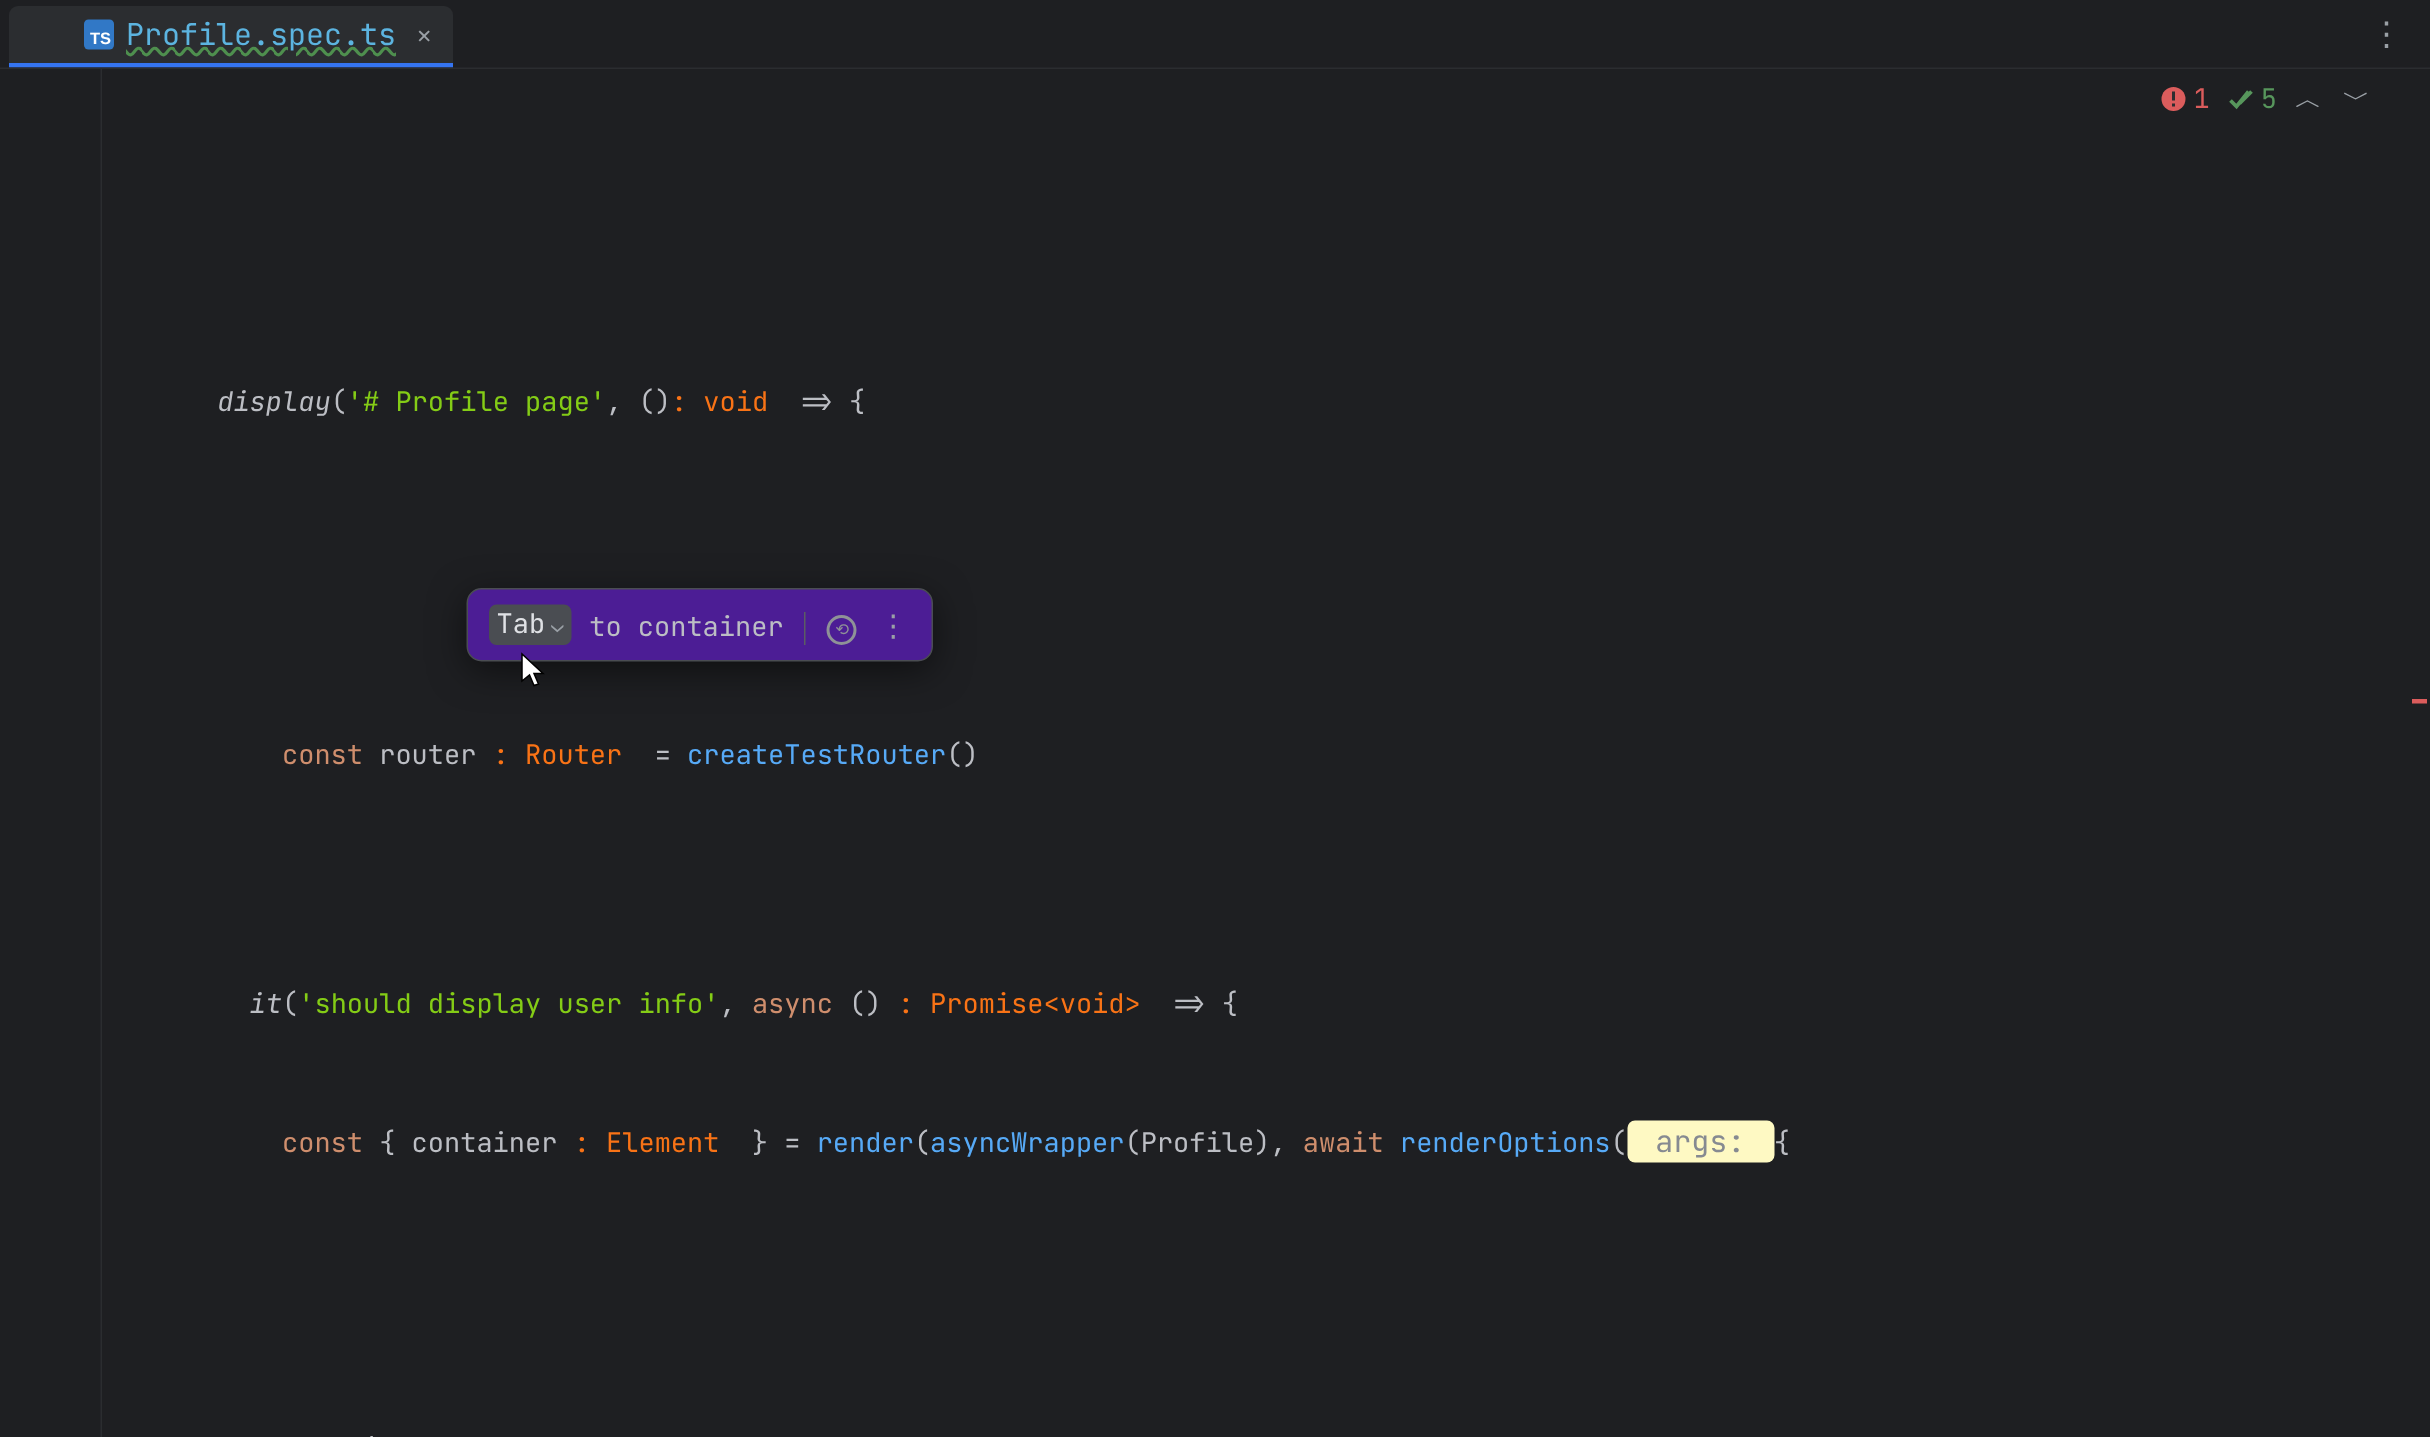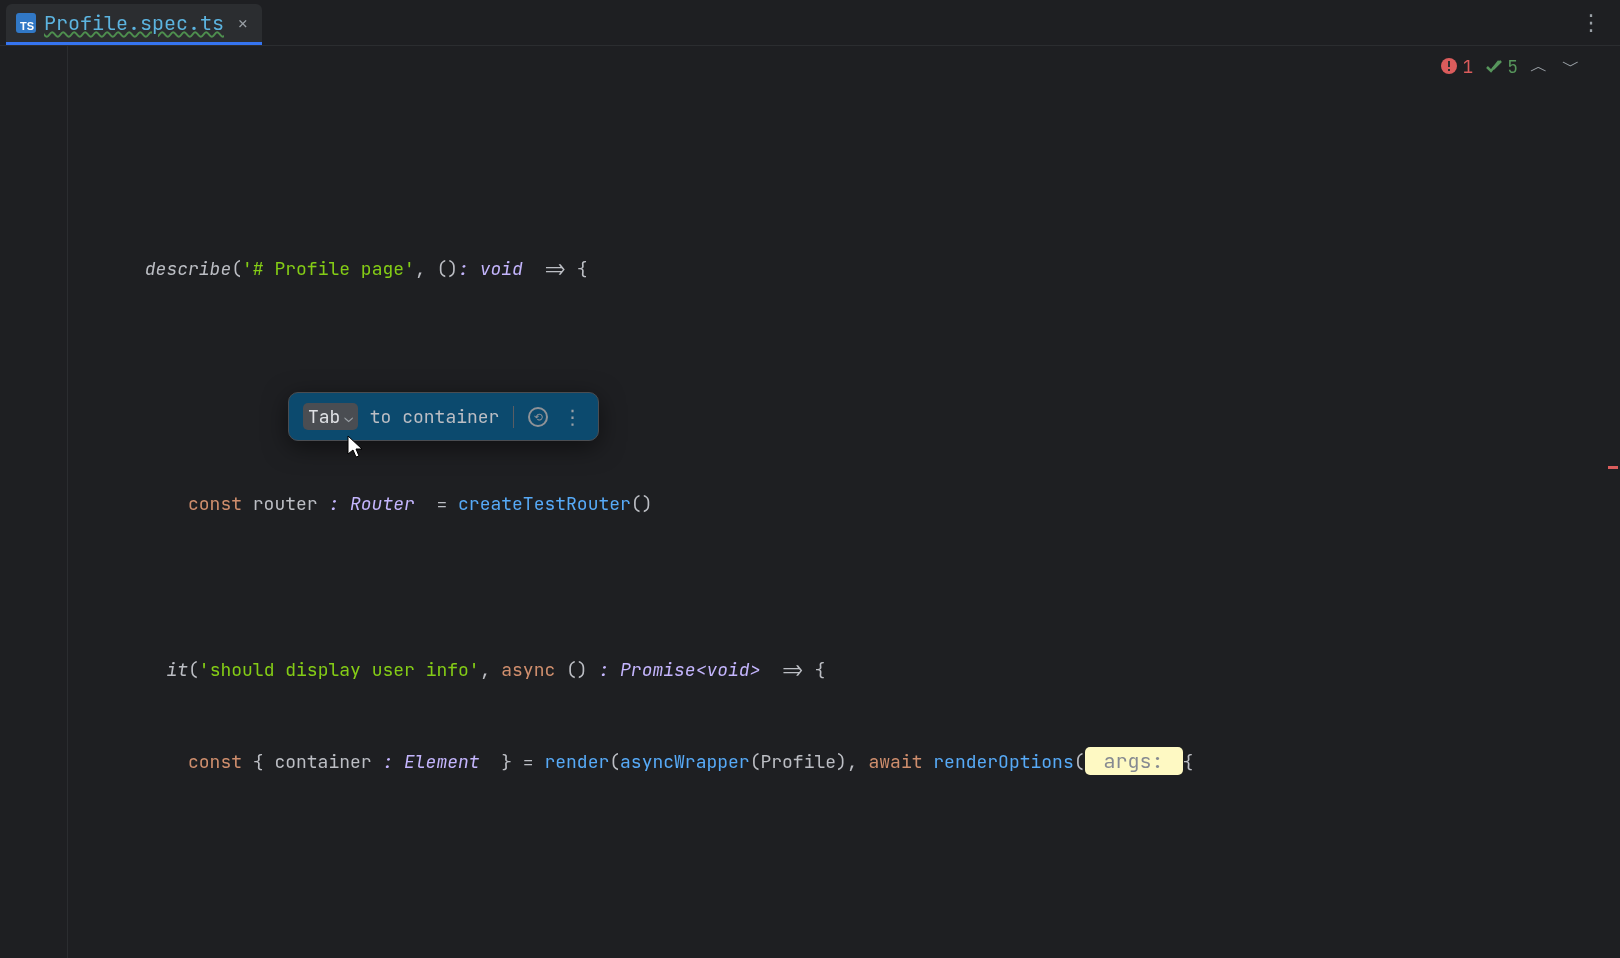--- a/index.html
+++ b/index.html
@@ -38,20 +38,21 @@
     background: #3178c6;
     color: #fff;
     font-size: 11px;
     font-weight: bold;
     border-radius: 3px;
     display: flex;
     align-items: flex-end;
     justify-content: flex-end;
     padding: 1px 2px;
     font-family: sans-serif;
+    margin-left: 40px;
   }
   .tab .tab-label {
     color: #5cb4e0;
     font-size: 20px;
     text-decoration-line: underline;
     text-decoration-style: wavy;
     text-decoration-color: #4e8f4e;
   }
   .tab .close {
     color: #9aa0a6;
@@ -127,44 +128,45 @@
   }
   .ind-err { color: #db5c5c; display:flex; align-items:center; gap:4px;}
   .ind-ok  { color: #57965c; display:flex; align-items:center; gap:4px;}
   .chev { color: #9aa0a6; font-size: 18px; padding: 0 2px;}
 
   
   .kw   { color: #cf8e6d; }
   .str  { color: #84cc16; }
   .pun  { color: #bcbec4; }
   .ital { font-style: italic; }
-  .type { color: #c4b5fd; font-style: italic; }
+  .type { color: #f97316; }
   .calln { color: #57aaf7; }
   .hint {
     background: #fef9c3;
     color: #868a91;
     padding: 1px 7px;
     border-radius: 5px;
     font-size: 20px;
     font-family: "JetBrains Mono", monospace;
   }
 
   
   .popup {
     position: absolute;
-    background: #0c4a6e;
+    background: #4c1d95;
     border: 1px solid #4a4d52;
     border-radius: 10px;
     box-shadow: 0 6px 24px rgba(0,0,0,0.5);
     display: flex;
-    align-items: center;
+    align-items: flex-end;
     padding: 10px 14px;
     gap: 12px;
     color: #bcbec4;
     font-size: 18px;
+    margin-left: 23px;
   }
   .popup .key {
     background: #4a4d52;
     color: #dfe1e5;
     padding: 2px 5px;
     border-radius: 5px;
     display: inline-flex;
     align-items: center;
     gap: 4px;
   }
@@ -222,21 +224,21 @@
             <polyline points="10,13 18,5" fill="none" stroke="#57965c" stroke-width="2.5"></polyline>
           </svg>
         <span>5</span>
       </span>
       <span class="chev">︿</span>
       <span class="chev">﹀</span>
     </div>
 
     
     <div class="code-line">
-      <span class="ital"><span>describe</span></span><span class="pun">(</span><span class="str">'# Profile page'</span><span class="pun">, </span><span class="pun">()</span><span class="type">: void</span><span class="pun">  =&gt; {</span>
+      <span class="ital"><span>display</span></span><span class="pun">(</span><span class="str">'# Profile page'</span><span class="pun">, </span><span class="pun">()</span><span class="type">: void</span><span class="pun">  =&gt; {</span>
     </div>
 
     <div class="code-line"></div>
 
     
     <div class="code-line">
       &nbsp;&nbsp;&nbsp;&nbsp;<span class="kw">const</span><span class="pun"> router</span> <span class="type">: Router</span><span class="pun">  = </span><span class="calln">createTestRouter</span><span class="pun">()</span>
     </div>
 
     

